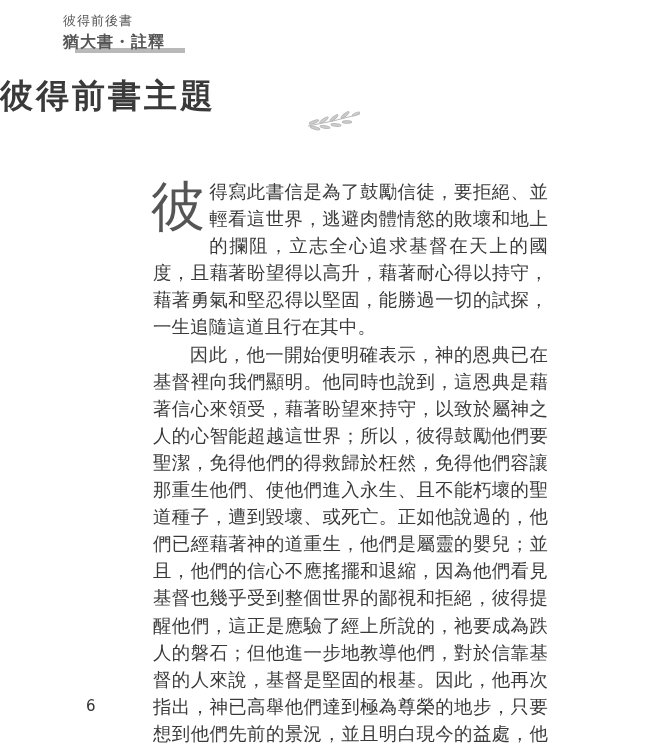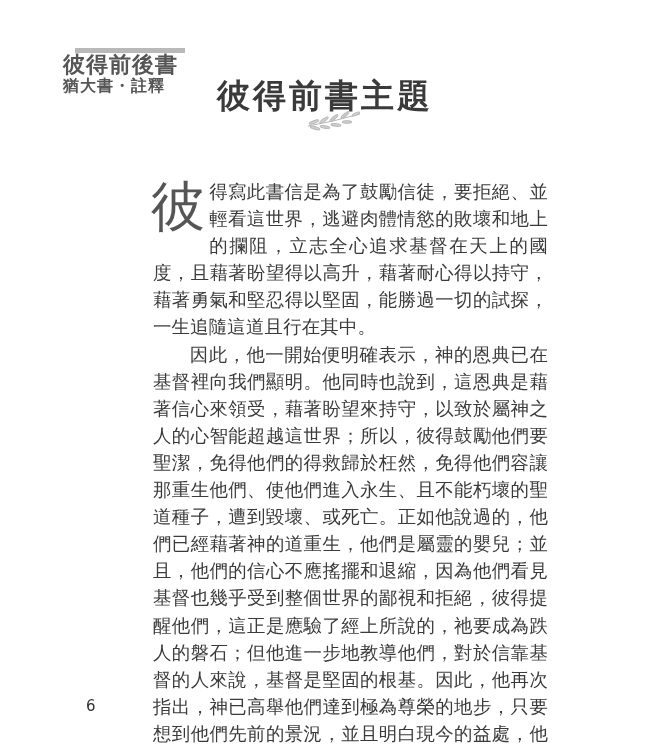--- a/index.html
+++ b/index.html
@@ -1,25 +1,25 @@
 <!DOCTYPE html>
 <html><head>
 <meta charset="utf-8">
 <style>
   html, body { margin: 0; padding: 0; }
   body {
     width: 650px; height: 750px; background: #ffffff; position: relative; overflow: hidden;
     font-family: "DejaVu Serif", "Liberation Serif", serif; color: #333333;
   }
   .running-head { position: absolute; left: 63px; top: 10px; font-family: "DejaVu Sans", "Liberation Sans", sans-serif; color: #555; }
-  .running-head .line1 { font-size: 22px; font-weight: bold; letter-spacing: 1px; line-height: 22px; margin-top: 44px; }
+  .running-head .line1 { font-size: 13px; font-weight: normal; letter-spacing: 1px; line-height: 22px; }
   .running-head .line2 { position: relative; font-size: 16px; font-weight: bold; letter-spacing: 1px; line-height: 20px; z-index: 1; }
   .running-head .bar { position: absolute; left: 12px; top: 38px; width: 110px; height: 5px; background: #b9b9b9; z-index: 0; }
   .chapter-title {
-    position: absolute; left: 0; top: 74px; width: 650px; text-align: center;
+    position: absolute; left: 0; top: 74px; width: 650px; text-align: left;
     font-size: 33px; font-weight: bold; color: #3a3a3a; letter-spacing: 3px;
   }
   .ornament { position: absolute; left: 302px; top: 110px; width: 64px; height: 24px; }
   .body-text {
     position: absolute; left: 153px; top: 178px; width: 395px;
     font-size: 18.4px; line-height: 27.1px; color: #3a3a3a; text-align: justify;
     letter-spacing: 0.2px;
   }
   .para { margin: 0; }
   .para.indent { text-indent: 2em; }

